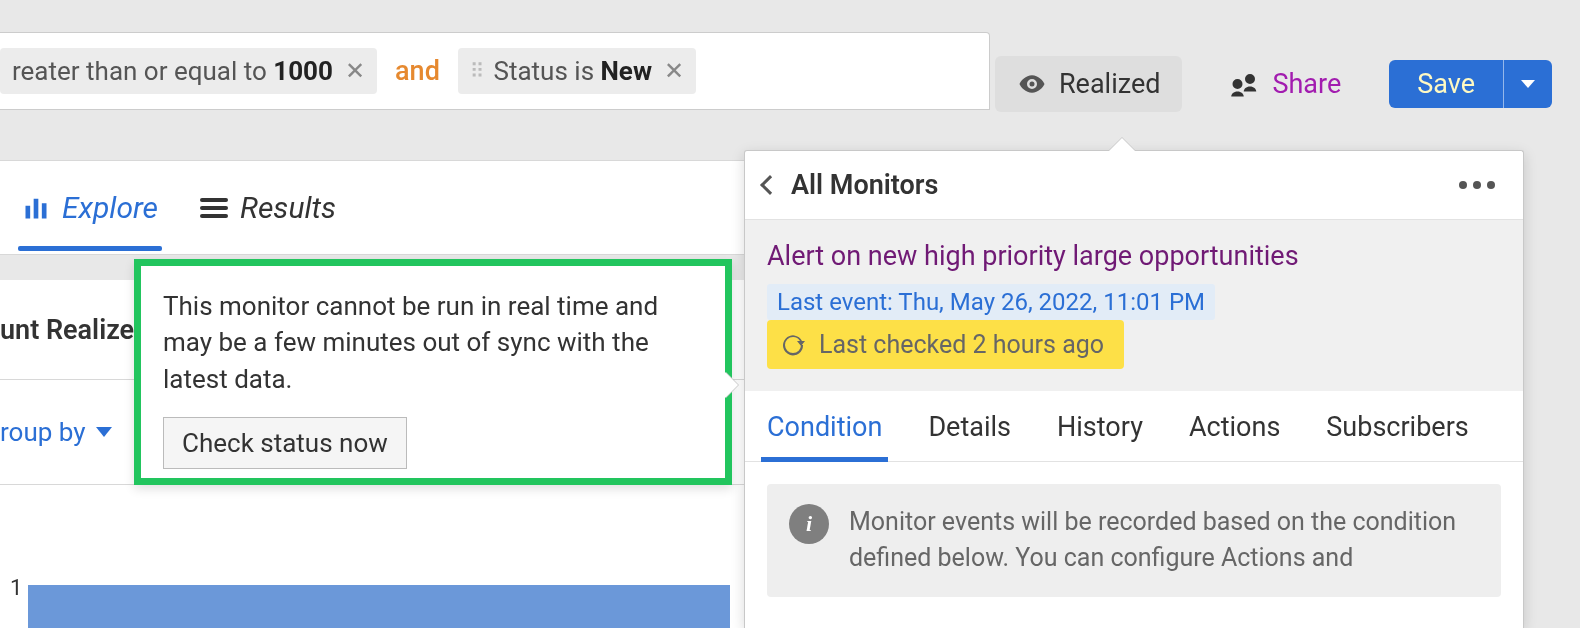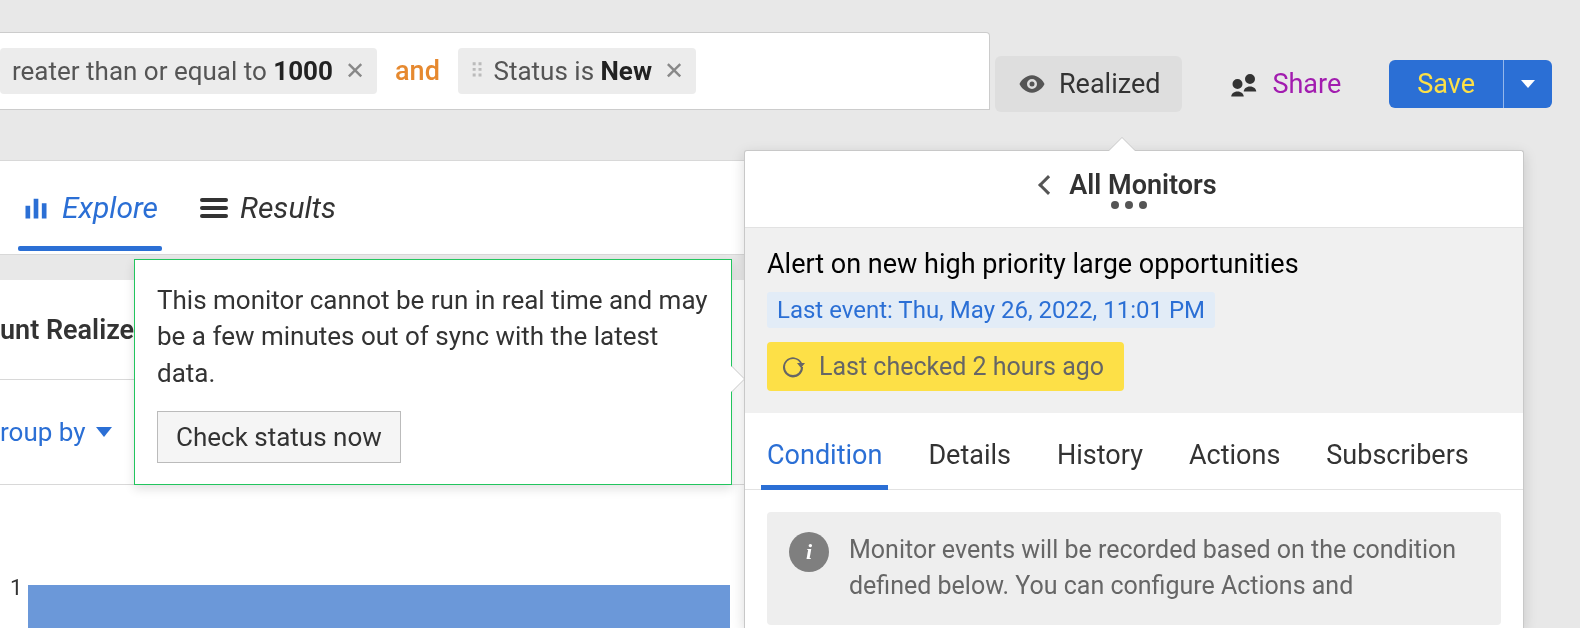--- a/index.html
+++ b/index.html
@@ -33,21 +33,21 @@
     position:absolute; right:28px; top:56px; display:flex; align-items:center; gap:26px;
   }
   .btn {
     display:flex; align-items:center; gap:12px; font-size:27px; padding:12px 22px;
     border-radius:6px; cursor:pointer; user-select:none;
   }
   .btn-monitor { background:#dedede; color:#333; }
   .btn-share { color:#a21caf; }
   .save-group { display:flex; }
   .btn-save {
-    background:#2b6fd5; color:#fde047; padding:8px 28px; border-radius:6px 0 0 6px;
+    background:#2b6fd5; color:#fef9c3; padding:8px 28px; border-radius:6px 0 0 6px;
   }
   .btn-save-caret {
     background:#2b6fd5; color:#fff; padding:12px 16px; border-left:1px solid rgba(255,255,255,0.5);
     border-radius:0 6px 6px 0; display:flex; align-items:center;
   }
 
   
   .tabs-wrap {
     position:absolute; left:0; top:160px; width:990px; height:95px;
     background:#fff; border-top:1px solid #d8d8d8; border-bottom:1px solid #d8d8d8;
@@ -77,21 +77,21 @@
   }
   .chart-area {
     position:absolute; left:0; top:485px; width:990px; bottom:0; background:#fff;
   }
   .axis-tick { position:absolute; left:10px; top:90px; font-size:22px; color:#333; }
   .bar { position:absolute; left:28px; top:100px; right:260px; height:46px; background:#6b98d9; }
 
   
   .tooltip-pop {
     position:absolute; left:134px; top:259px; width:598px; height:226px;
-    background:#fff; border:1px solid #22c55e; z-index:30;
+    background:#fff; border:7px solid #22c55e; z-index:30;
     box-shadow:0 4px 10px rgba(0,0,0,0.12); padding:22px 22px 20px 22px;
   }
   .tooltip-text { font-size:26px; color:#333; line-height:1.4; }
   .tooltip-btn {
     margin-top:20px; display:inline-block; padding:10px 18px; border:1px solid #bbb;
     background:#f5f5f5; font-size:26px; cursor:pointer;
   }
   .tooltip-arrow {
     position:absolute; top:106px; right:-13px; width:0; height:0;
     border-top:13px solid transparent; border-bottom:13px solid transparent;
@@ -107,49 +107,49 @@
     overflow:hidden; z-index:25;
   }
   .monitor-panel-caret {
     position:absolute; left:1108px; top:138px; width:0; height:0; z-index:26;
     border-left:14px solid transparent; border-right:14px solid transparent;
     border-bottom:14px solid #fff;
     filter: drop-shadow(0 -1px 0 #c8c8c8);
   }
   .mp-head {
     display:flex; align-items:center; justify-content:space-between;
-    padding:18px 28px 18px 18px; border-bottom:1px solid #e2e2e2;flex-direction:column;
+    padding:18px 28px 18px 18px; border-bottom:1px solid #e2e2e2;
   }
   .mp-head-left { display:flex; align-items:center; gap:14px; font-size:27px; font-weight:600; cursor:pointer; }
   .chev-left {
     width:14px; height:14px; border-left:3px solid #555; border-bottom:3px solid #555;
     transform:rotate(45deg);
   }
   .dots3 { display:flex; gap:6px; cursor:pointer; }
   .dots3 span { width:8px; height:8px; border-radius:50%; background:#555; }
 
   .mp-alert {
     background:#f0f0f0; padding:20px 22px 22px 22px;
   }
-  .mp-title { font-size:27px; color:#000000; margin-bottom:12px; }
+  .mp-title { font-size:27px; color:#701a75; margin-bottom:12px; }
   .mp-last-event {
     display:inline-block; background:#e2ecf7; color:#2b6fd5; font-size:24px;
-    padding:4px 10px; border-radius:3px; margin-bottom:14px;
+    padding:4px 10px; border-radius:3px; 
   }
   .mp-checked {
     display:inline-flex; align-items:center; gap:14px; background:#fde047;
     padding:10px 20px 10px 14px; border-radius:4px; font-size:25px; color:#666;
   }
   .refresh-svg { width:24px; height:24px; }
 
   .mp-tabs {
     display:flex; gap:46px; padding:20px 22px 0 22px; border-bottom:1px solid #e2e2e2;
     font-size:27px;
   }
-  .mp-tab { padding-bottom:18px; cursor:pointer; position:relative; color:#333;margin-top:6px; }
+  .mp-tab { padding-bottom:18px; cursor:pointer; position:relative; color:#333; }
   .mp-tab.active { color:#2b6fd5; }
   .mp-tab.active::after { content:""; position:absolute; left:-6px; right:-6px; bottom:-1px; height:5px; background:#2b6fd5; }
 
   .mp-cond {
     margin:22px; background:#eeeeee; border-radius:4px; padding:20px 22px;
     display:flex; gap:20px; align-items:flex-start; font-size:25px; color:#666;
   }
   .info-circ {
     flex-shrink:0; width:40px; height:40px; border-radius:50%; background:#7f7f7f; color:#fff;
     display:flex; align-items:center; justify-content:center; font-size:22px; font-family:Georgia, serif; font-style:italic; font-weight:700;

